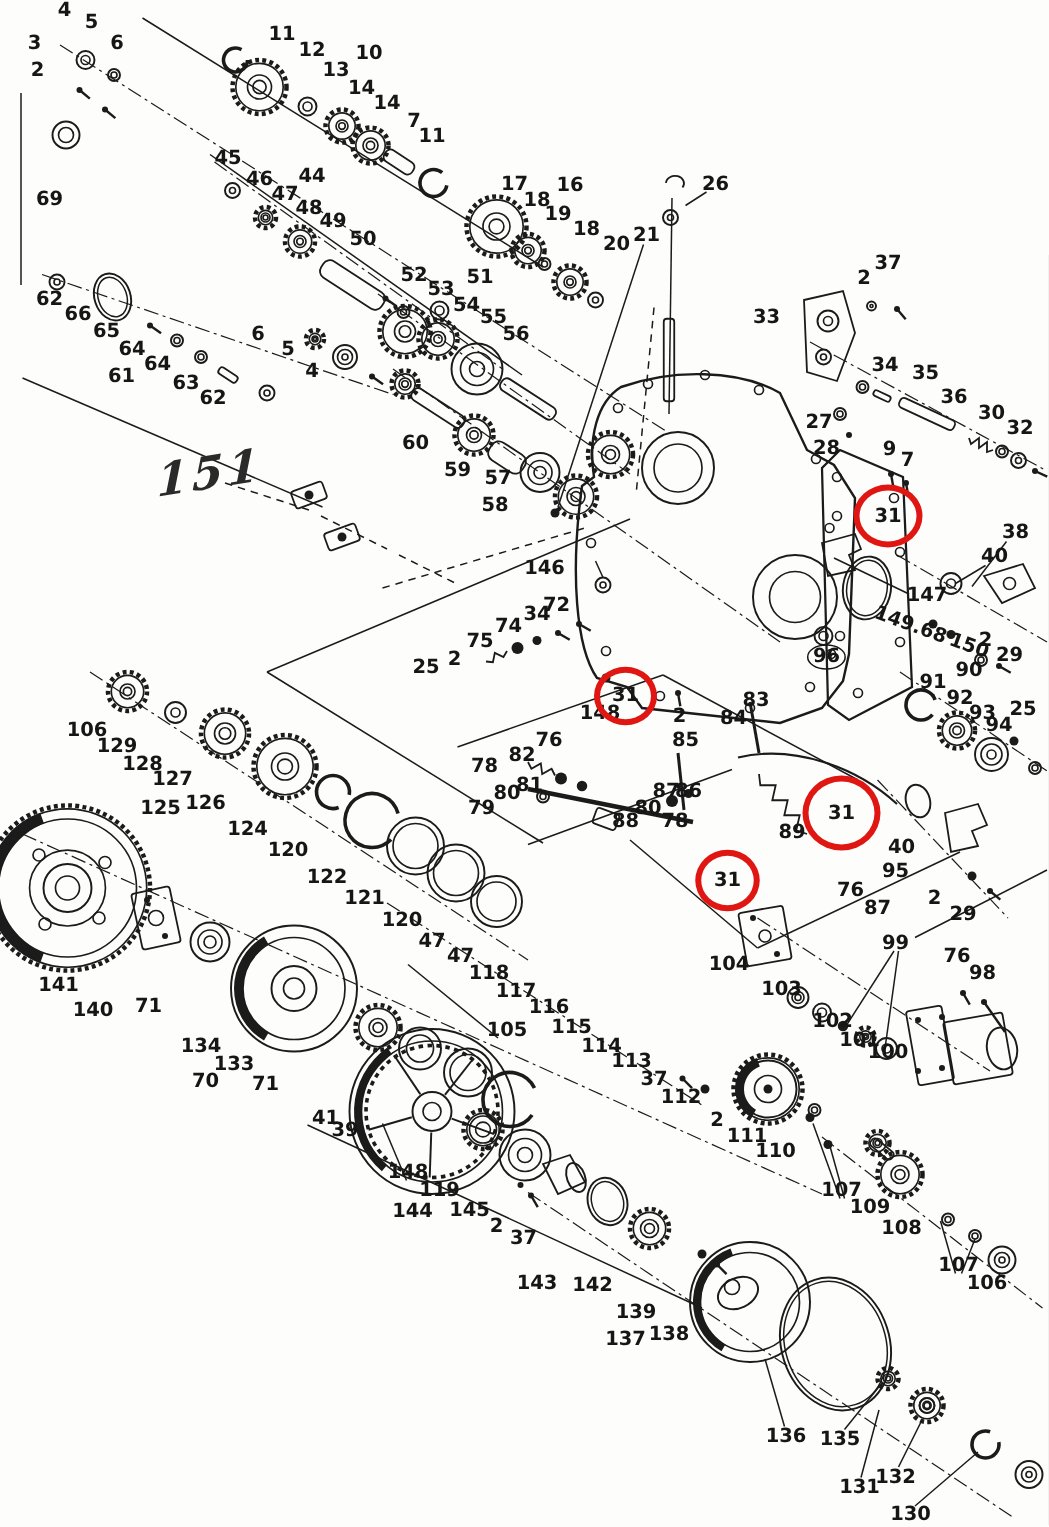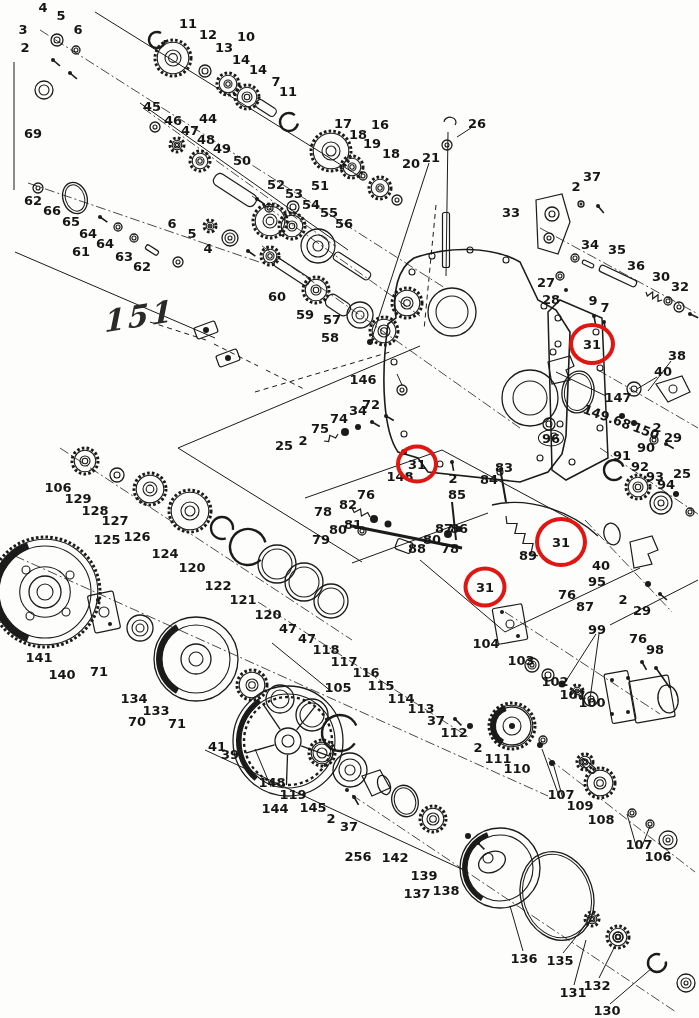--- a/index.html
+++ b/index.html
@@ -624,21 +624,21 @@
       <span class="lbl" style="left: 580px; top: 805px;">109</span>
       <span class="lbl" style="left: 601px; top: 819px;">108</span>
       <span class="lbl" style="left: 639px; top: 844px;">107</span>
       <span class="lbl" style="left: 658px; top: 856px;">106</span>
       <span class="lbl" style="left: 272px; top: 782px;">148</span>
       <span class="lbl" style="left: 293px; top: 794px;">119</span>
       <span class="lbl" style="left: 275px; top: 808px;">144</span>
       <span class="lbl" style="left: 313px; top: 807px;">145</span>
       <span class="lbl" style="left: 331px; top: 818px;">2</span>
       <span class="lbl" style="left: 349px; top: 826px;">37</span>
-      <span class="lbl" style="left: 358px; top: 856px;">256</span>
+      <span class="lbl" style="left: 358px; top: 856px;">143</span>
       <span class="lbl" style="left: 395px; top: 857px;">142</span>
       <span class="lbl" style="left: 424px; top: 875px;">139</span>
       <span class="lbl" style="left: 417px; top: 893px;">137</span>
       <span class="lbl" style="left: 446px; top: 890px;">138</span>
       <span class="lbl" style="left: 524px; top: 958px;">136</span>
       <span class="lbl" style="left: 560px; top: 960px;">135</span>
       <span class="lbl" style="left: 573px; top: 992px;">131</span>
       <span class="lbl" style="left: 597px; top: 985px;">132</span>
       <span class="lbl" style="left: 607px; top: 1010px;">130</span>
       <div class="redring" style="left: 592px; top: 344px; width: 38px; height: 34px; border-color: rgb(223, 22, 18);">31</div>

